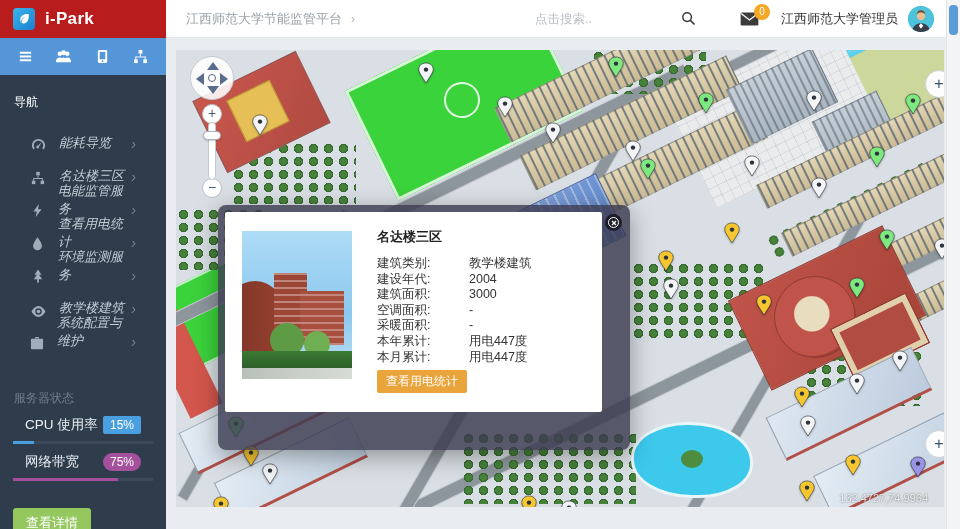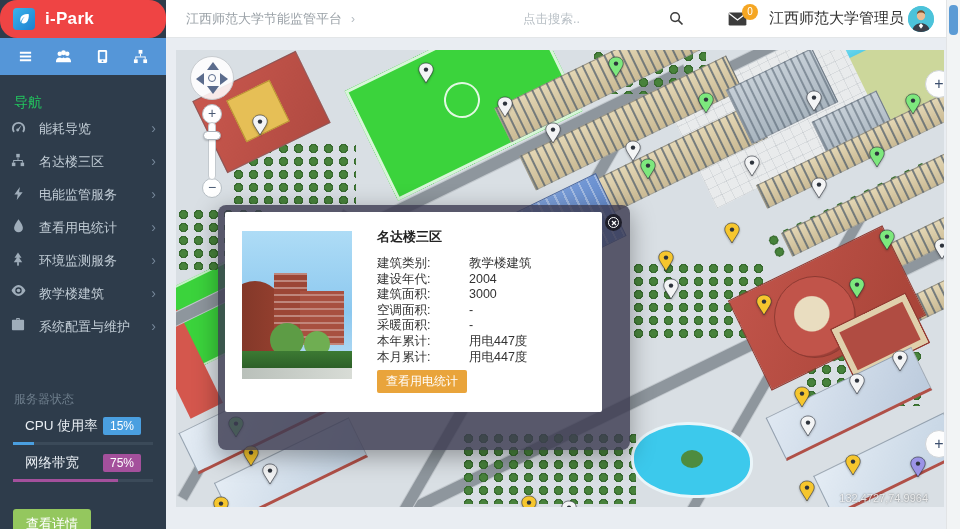--- a/index.html
+++ b/index.html
@@ -2,47 +2,47 @@
 <html><head>
 <meta charset="utf-8">
 <style>
   * { margin:0; padding:0; box-sizing:border-box; }
   html,body { width:960px; height:529px; overflow:hidden; }
   body { font-family:"Liberation Sans","DejaVu Sans",sans-serif; background:#e9edf2; }
   .stage { position:relative; width:960px; height:529px; overflow:hidden; background:#e9edf2; }
 
   
   .sidebar { position:absolute; left:0; top:0; width:166px; height:529px; background:#2e3c4b; z-index:100; }
-  .logo-bar { height:38px; background:#ef4444; display:flex; align-items:center; padding-left:13px;border-radius:17px; }
+  .logo-bar { height:38px; background:#b91c1c; display:flex; align-items:center; padding-left:13px; }
   .logo-icon { width:22px; height:22px; border-radius:4px; background:linear-gradient(135deg,#3ab5ec,#1d7fd0); display:flex; align-items:center; justify-content:center; margin-right:10px; }
   .logo-text { color:#fff; font-size:17px; font-weight:bold; letter-spacing:.3px; }
   .icon-toolbar { height:37px; background:#5596d8; display:flex; align-items:center; justify-content:space-around; padding:0 6px; }
   .tb-icon { color:#fff; width:34px; text-align:center; cursor:pointer; display:flex; justify-content:center; }
-  .nav-label { margin:19px 8px 8px 14px; font-size:14px; color:#22c55e; }
-  .nav-item { height:33px; display:flex; align-items:flex-start; padding:0 10px; color:#c2cdd6; font-size:13px; cursor:pointer; }
+  .nav-label { margin:19px 8px 8px 14px; font-size:12px; color:#ffffff; }
+  .nav-item { height:33px; display:flex; align-items:flex-end; padding:0 30px; color:#c2cdd6; font-size:13px; cursor:pointer;font-style:italic; }
   .nav-item .nicon { width:16px; margin-right:13px; color:#9fadba; display:flex; justify-content:center; }
   .nav-item .chev { margin-left:auto; color:#76879a; font-size:14px; }
   .server-label { margin:40px 0 4px 14px; font-size:12px; color:#6e7e8c; }
   .stat-row { display:flex; align-items:center; justify-content:space-between; padding:0 25px; margin-top:9px; font-size:13.5px; color:#eaeff4; }
   .stat-badge { font-size:12px; color:#fff; padding:2px 7px; border-radius:2px; }
   .stat-bar { margin:7px 13px 0; height:3px; background:#3b4a59; }
   .stat-fill { height:100%; }
   .detail-btn { margin:27px 13px 0; background:#94c75e; color:#fff; font-size:13px; padding:6px 13px; border:none; border-radius:3px; cursor:pointer; font-family:inherit; }
 
   
   .header { position:absolute; left:166px; top:0; right:14px; height:38px; background:#fff; border-bottom:1px solid #e3e6e8; display:flex; align-items:center; padding:0 12px 0 20px; z-index:80; }
   .breadcrumb { color:#9aa1a7; font-size:13px; }
   .crumb-sep { color:#b5bcc2; font-size:12px; margin-left:9px; }
   .hspacer { flex:1; }
   .search-input { border:none; outline:none; background:transparent; font-size:12.5px; color:#555; width:110px; margin-right:36px; font-family:inherit; }
   .search-input::placeholder { color:#b9c0c6; }
   .search-btn { color:#3c3c3c; margin-right:44px; cursor:pointer; display:flex; }
   .mail-wrap { position:relative; margin-right:22px; cursor:pointer; display:flex; }
   .mail-badge { position:absolute; top:-8px; right:-11px; background:#f5a623; color:#fff; border-radius:50%; min-width:16px; height:16px; font-size:10px; line-height:16px; text-align:center; }
-  .username { color:#333; font-size:15px; margin-right:4px; cursor:pointer; }
+  .username { color:#333; font-size:13px; margin-right:10px; cursor:pointer; }
   .avatar { width:26px; height:26px; border-radius:50%; overflow:hidden; background:#4cc3da; cursor:pointer; flex-shrink:0; }
 
   
   .scroll-rail { position:absolute; right:0; top:0; width:14px; height:529px; background:#f2f4f5; border-left:1px solid #e2e4e6; z-index:90; }
   .scroll-thumb { position:absolute; top:5px; left:2px; width:9px; height:30px; background:#5b9bd5; border-radius:4px; }
 
   
   .content { position:absolute; left:166px; top:38px; right:14px; bottom:0; background:#e9edf2; }
   .map { position:absolute; left:10px; top:12px; width:768px; height:457px; background:#d9dfe4; overflow:hidden; }
   .fld { position:absolute; z-index:1; transform:rotate(-26deg); }
@@ -223,21 +223,21 @@
     <div class="stat-row">
       <span>CPU 使用率</span>
       <span class="stat-badge" style="background: rgb(74, 159, 224);">15%</span>
     </div>
     <div class="stat-bar">
       <div class="stat-fill" style="width: 15%; background: rgb(74, 159, 224);"></div>
     </div>
 
     <div class="stat-row">
       <span>网络带宽</span>
-      <span class="stat-badge" style="background: rgb(164, 80, 156);">75%</span>
+      <span class="stat-badge" style="background: rgb(164, 80, 156); border-radius: 9px;">75%</span>
     </div>
     <div class="stat-bar">
       <div class="stat-fill" style="width: 75%; background: rgb(164, 80, 156);"></div>
     </div>
 
     <button class="detail-btn">查看详情</button>
   </aside>
 
   <header class="header">
     <span class="breadcrumb">江西师范大学节能监管平台</span>

